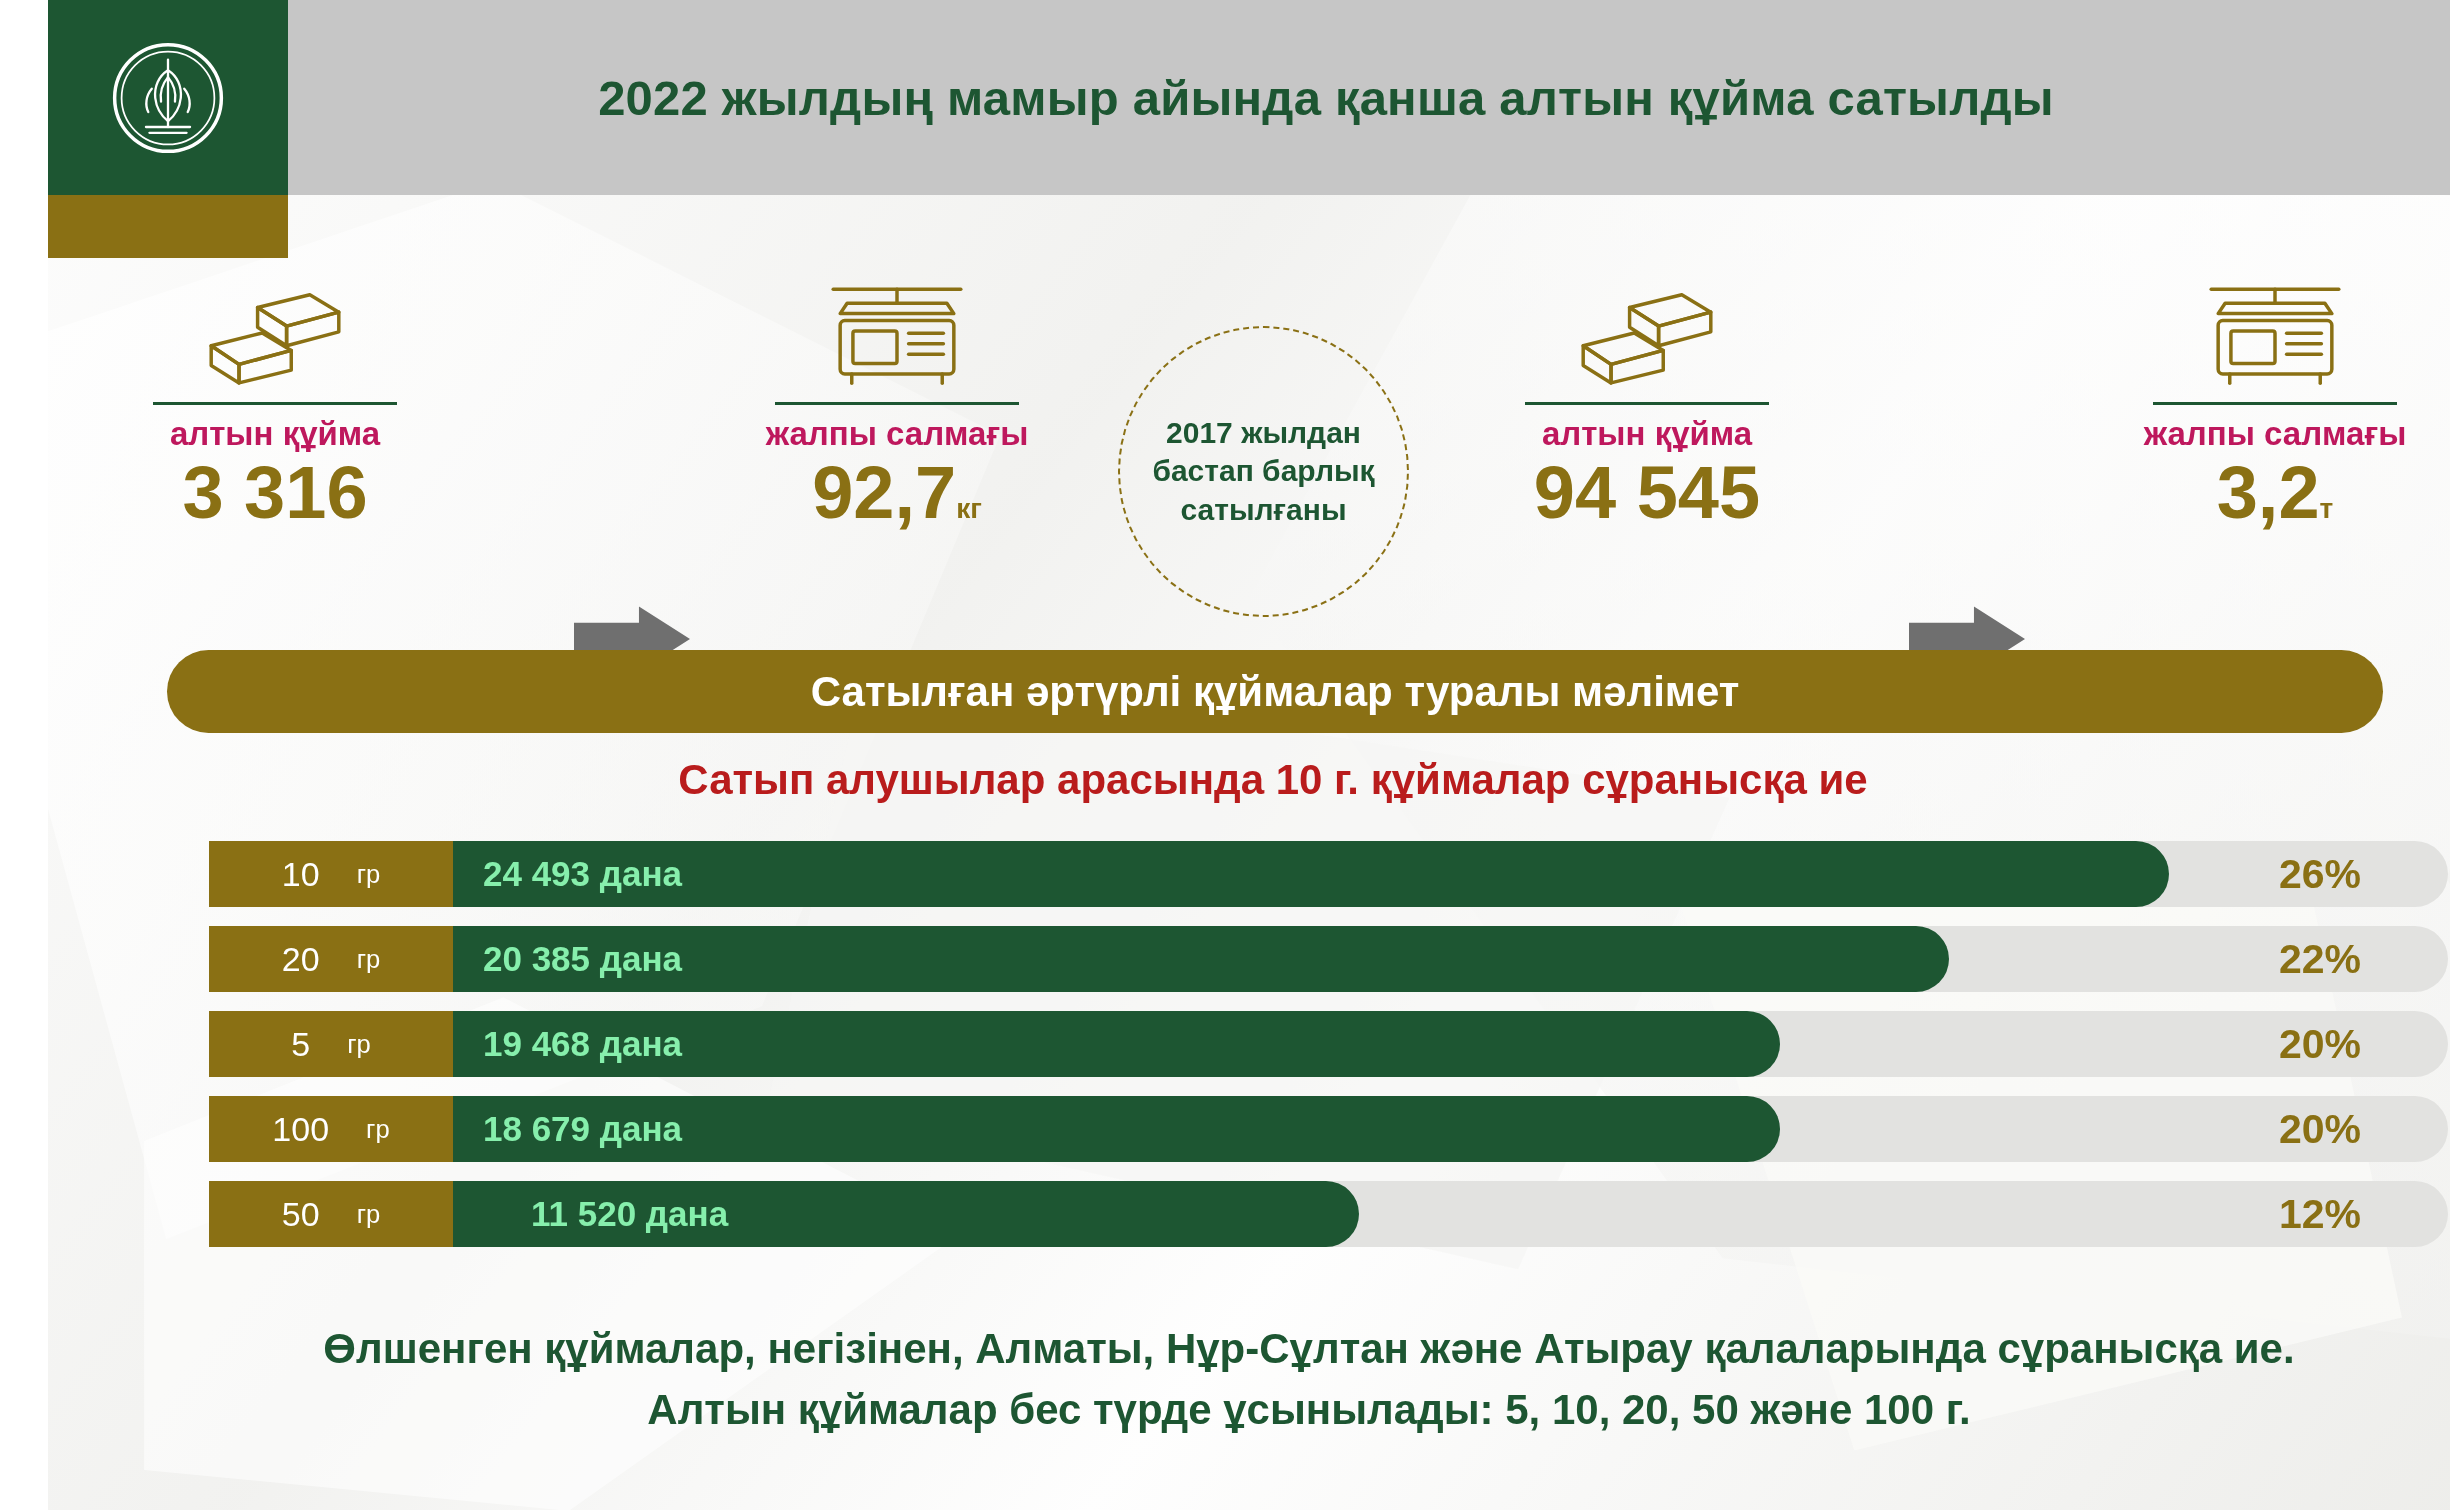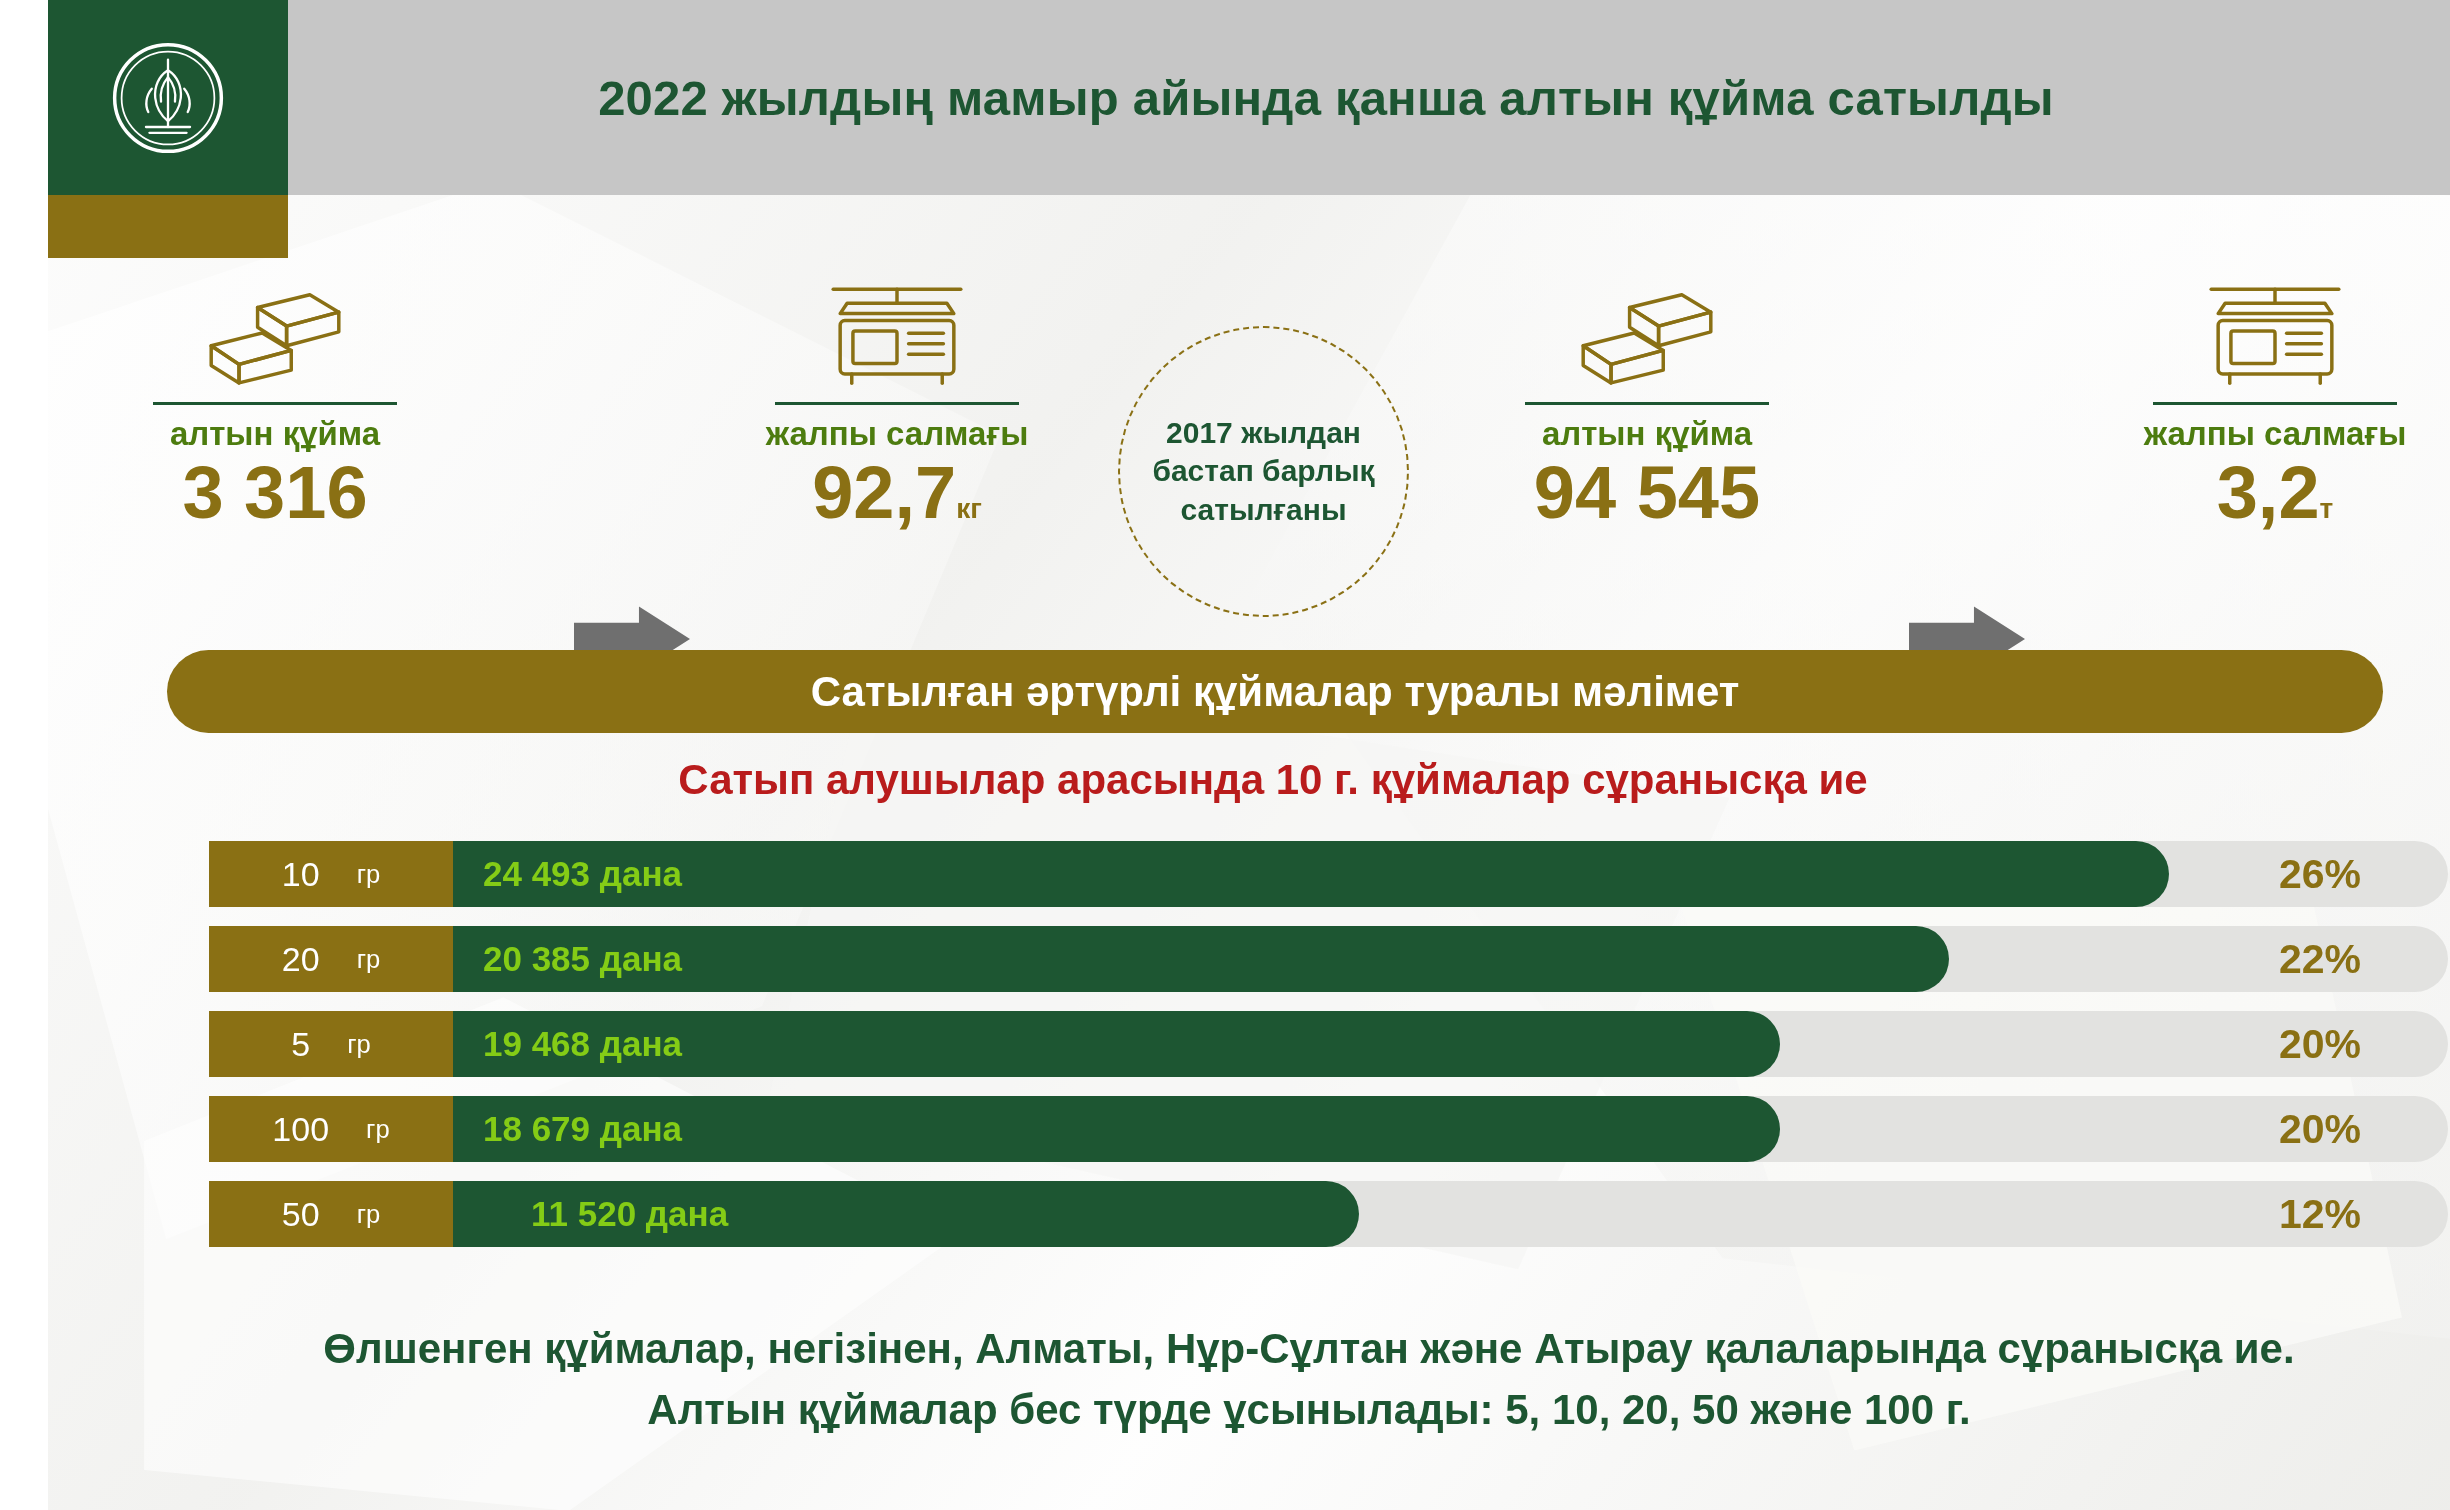--- a/index.html
+++ b/index.html
@@ -125,21 +125,21 @@
   }
   .stat .rule {
     width: 244px;
     height: 2.9px;
     background: #1d5632;
     margin: 12.8px auto 0 auto;
   }
   .stat .cap {
     font-size: 33px;
     font-weight: bold;
-    color: #4d7c0f;
+    color: #be185d;
     margin-top: 10.5px;
     white-space: nowrap;
   }
   .stat .big {
     font-size: 74px;
     font-weight: bold;
     color: #8a7014;
     margin-top: 1.2px;
     white-space: nowrap;
     line-height: 1.05;
@@ -255,21 +255,21 @@
     position: absolute;
     left: 0; top: 0;
     height: 66px;
     background: #1d5632;
     border-top-right-radius: 33px;
     border-bottom-right-radius: 33px;
     display: flex;
     align-items: center;
   }
   .bar-value {
-    color: #84cc16;
+    color: #86efac;
     font-size: 35px;
     font-weight: bold;
     padding-left: 30px;
     white-space: nowrap;
   }
   .bar-pct {
     position: absolute;
     right: 87px;
     top: 0;
     height: 66px;

